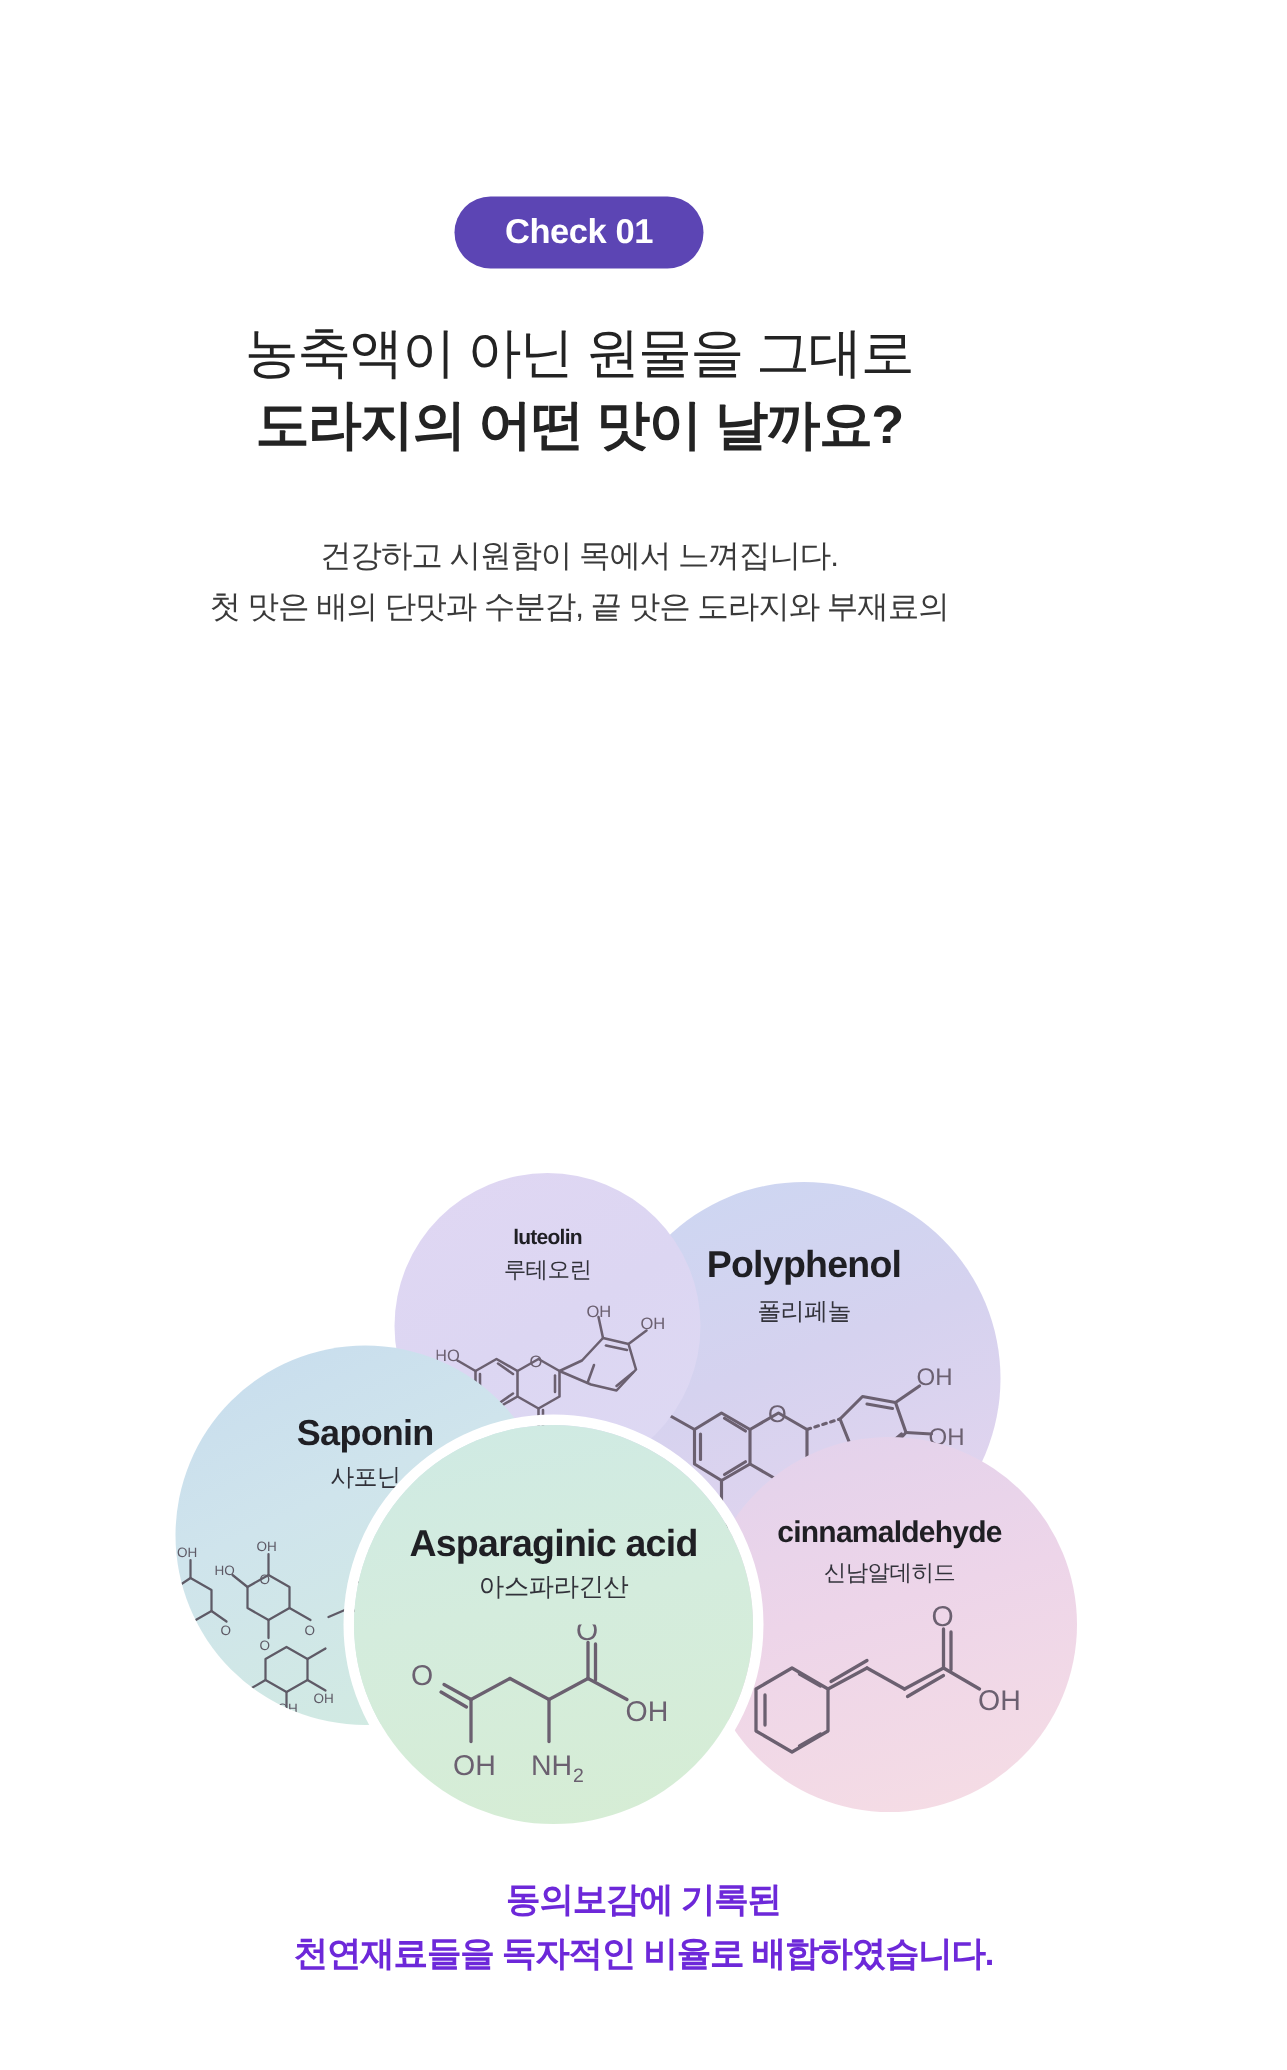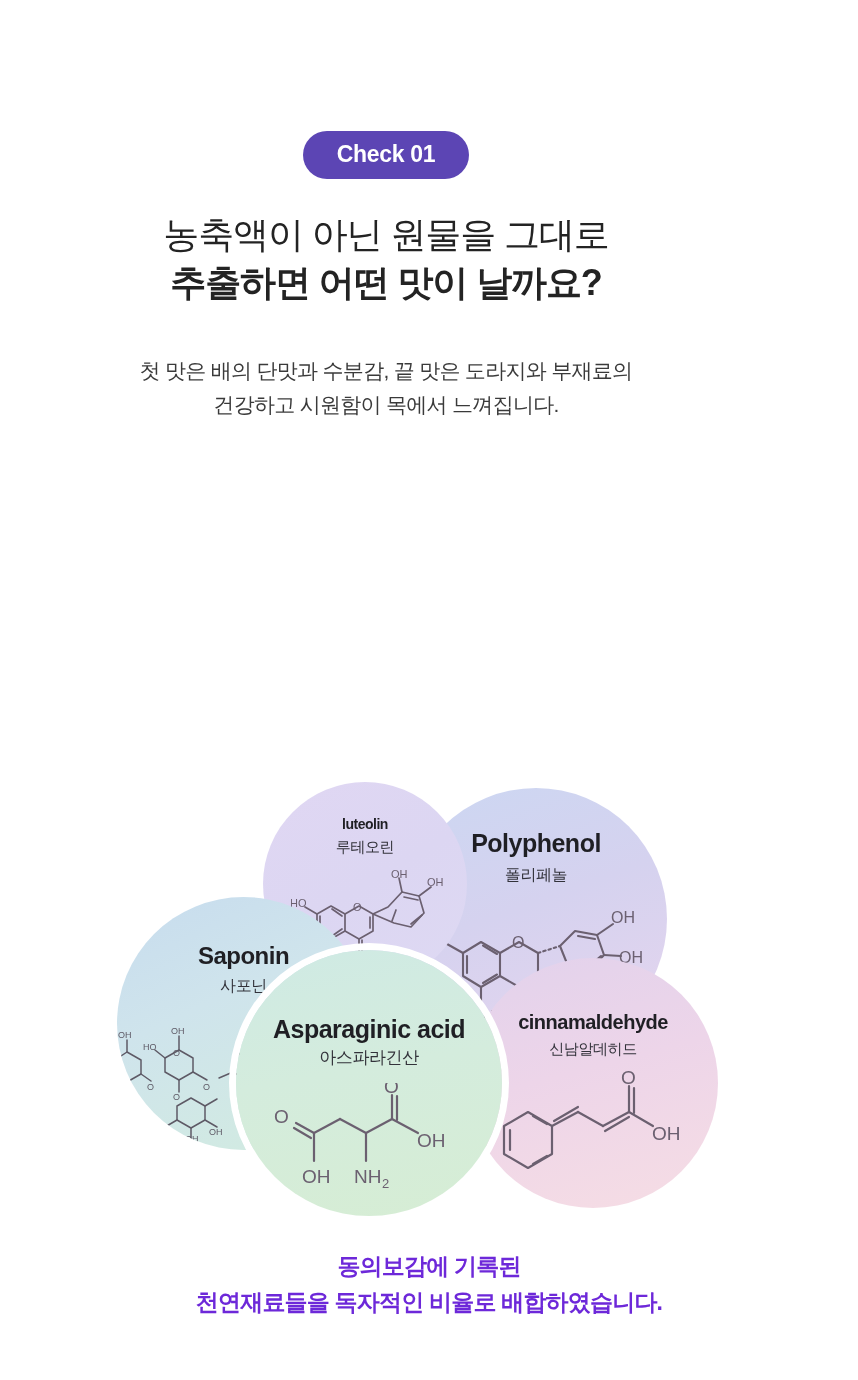--- a/index.html
+++ b/index.html
@@ -191,26 +191,26 @@
 <body>
 
 <div class="page">
 
   <div class="badge-wrap">
     <span class="badge">Check 01</span>
   </div>
 
   <h1 class="heading">
     <span class="h-line reg">농축액이 아닌 원물을 그대로</span>
-    <span class="h-line bold">추출하면 어떤 맛이 날까요?</span>
+    <span class="h-line bold">도라지의 어떤 맛이 날까요?</span>
   </h1>
 
   <p class="para para-1">
+    <span class="ln">건강하고 시원함이 목에서 느껴집니다.</span>
     <span class="ln">첫 맛은 배의 단맛과 수분감, 끝 맛은 도라지와 부재료의</span>
-    <span class="ln">건강하고 시원함이 목에서 느껴집니다.</span>
   </p>
 
 
 </div>
 
 <div class="cluster" style="position:absolute; left:0; top:0; width:858px; height:1380px; margin:0;">
 
   <div class="bubble" id="bub-polyphenol">
     <span class="b-en">Polyphenol</span>
     <span class="b-ko">폴리페놀</span>

